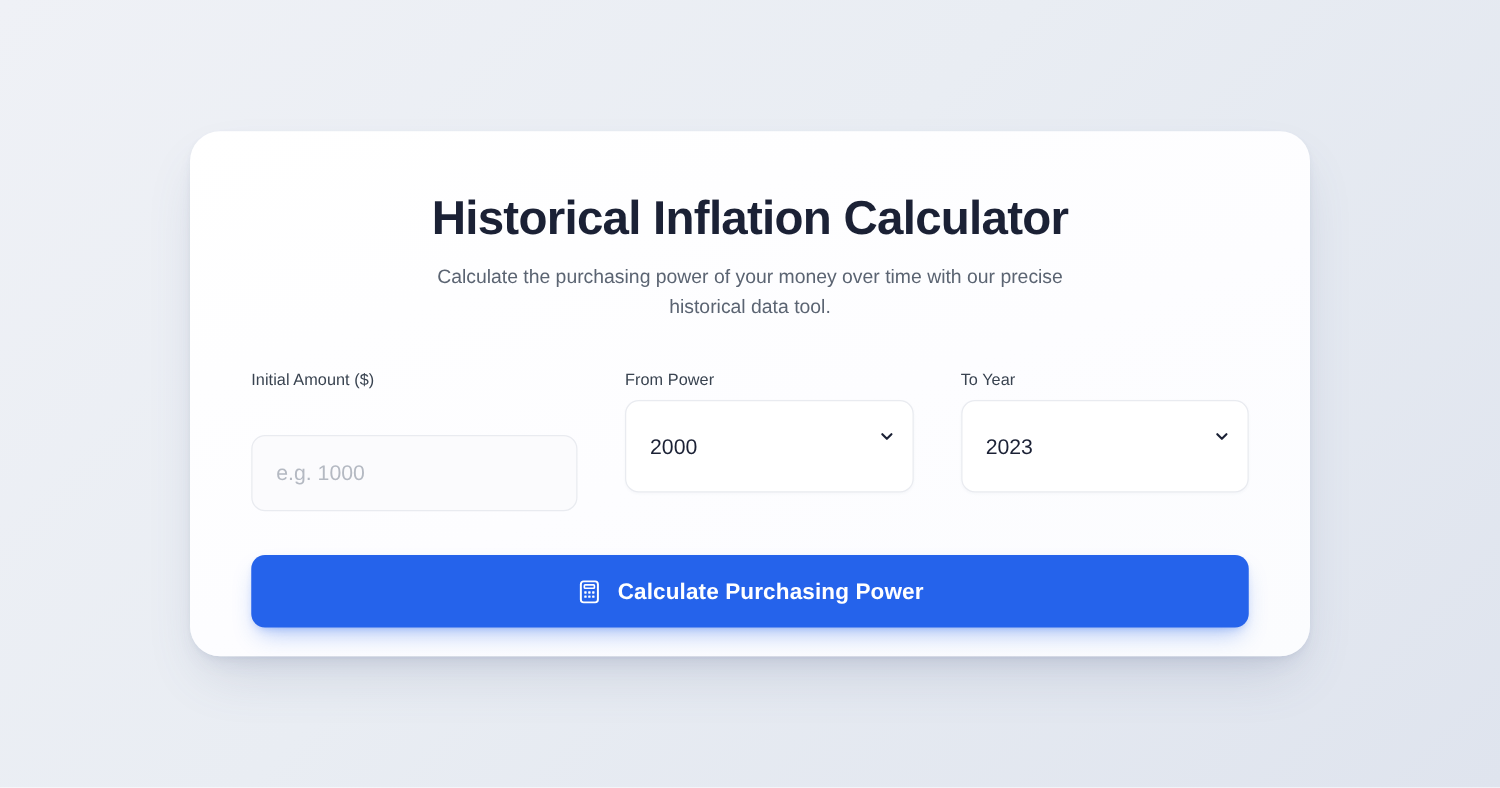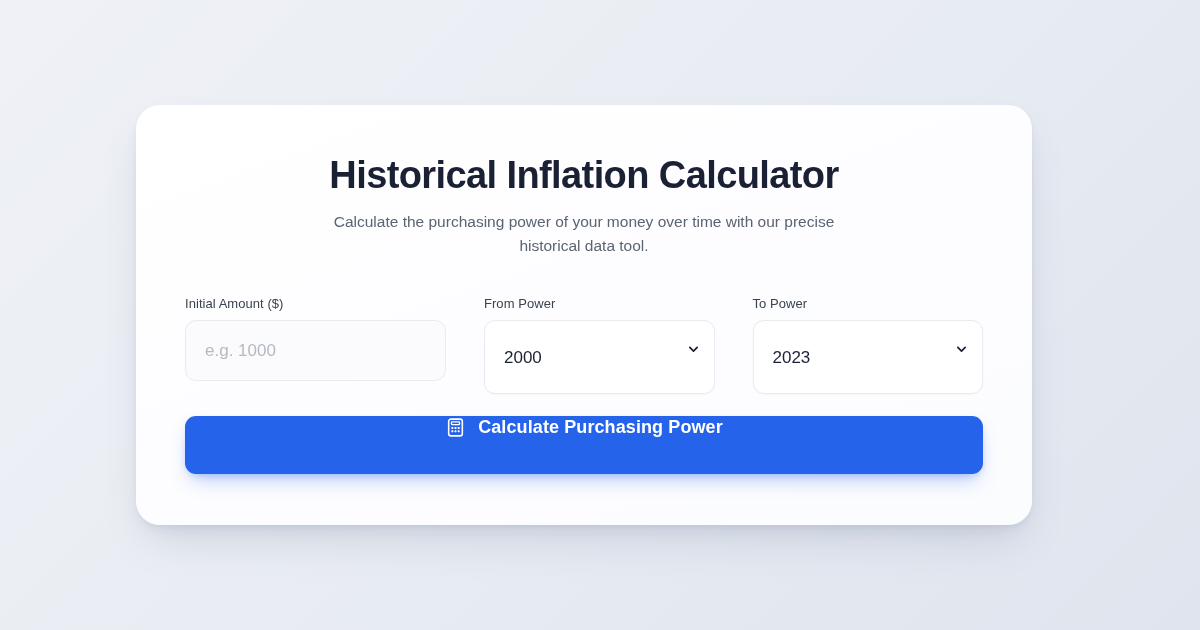--- a/index.html
+++ b/index.html
@@ -21,21 +21,21 @@
     width: 1200px;
     height: 630px;
     position: relative;
     display: flex;
     align-items: center;
     justify-content: center;
   }
 
   .card {
     position: absolute;
-    left: 136px;
+    left: 152px;
     top: 105px;
     width: 896px;
     height: 420px;
     box-sizing: border-box;
     background: linear-gradient(160deg, #ffffff 0%, #fdfdff 55%, #fbfcfe 100%);
     border-radius: 24px;
     box-shadow:
       0 22px 45px -12px rgba(78, 95, 135, 0.20),
       0 8px 18px -8px rgba(78, 95, 135, 0.14),
       0 2px 4px rgba(80, 95, 130, 0.05);
@@ -85,20 +85,21 @@
     box-sizing: border-box;
     height: 61px;
     border: 1px solid #e9ebf0;
     border-radius: 11px;
     background: #fbfbfd;
     padding: 0 19px;
     font-family: "Liberation Sans", sans-serif;
     font-size: 17px;
     color: #1b2135;
     outline: none;
+    margin-top: 28px;
   }
   .text-input::placeholder {
     color: #b4b9c2;
   }
 
   .select-wrap {
     position: relative;
     height: 57px;
   }
 
@@ -136,20 +137,21 @@
     height: 58px;
     border: 0;
     border-radius: 11px;
     background: #2563eb;
     color: #ffffff;
     font-family: "Liberation Sans", sans-serif;
     font-size: 18px;
     font-weight: bold;
     letter-spacing: 0.1px;
     display: flex;
+    align-items: center;
     justify-content: center;
     gap: 12px;
     cursor: pointer;
     box-shadow:
       0 10px 20px -6px rgba(37, 99, 235, 0.38),
       0 3px 7px -3px rgba(37, 99, 235, 0.30);
   }
 
   .calc-icon {
     display: flex;
@@ -185,21 +187,21 @@
           </select>
           <span class="select-chevron">
             <svg width="13" height="13" viewBox="0 0 16 16" fill="none" xmlns="http://www.w3.org/2000/svg">
               <path d="M3.5 6 L8 10.5 L12.5 6" stroke="currentColor" stroke-width="2.1" stroke-linecap="round" stroke-linejoin="round"></path>
             </svg>
           </span>
         </div>
       </div>
 
       <div class="field">
-        <label class="field-label">To Power</label>
+        <label class="field-label">To Year</label>
         <div class="select-wrap">
           <select class="select-input">
             <option>2023</option>
           </select>
           <span class="select-chevron">
             <svg width="13" height="13" viewBox="0 0 16 16" fill="none" xmlns="http://www.w3.org/2000/svg">
               <path d="M3.5 6 L8 10.5 L12.5 6" stroke="currentColor" stroke-width="2.1" stroke-linecap="round" stroke-linejoin="round"></path>
             </svg>
           </span>
         </div>

